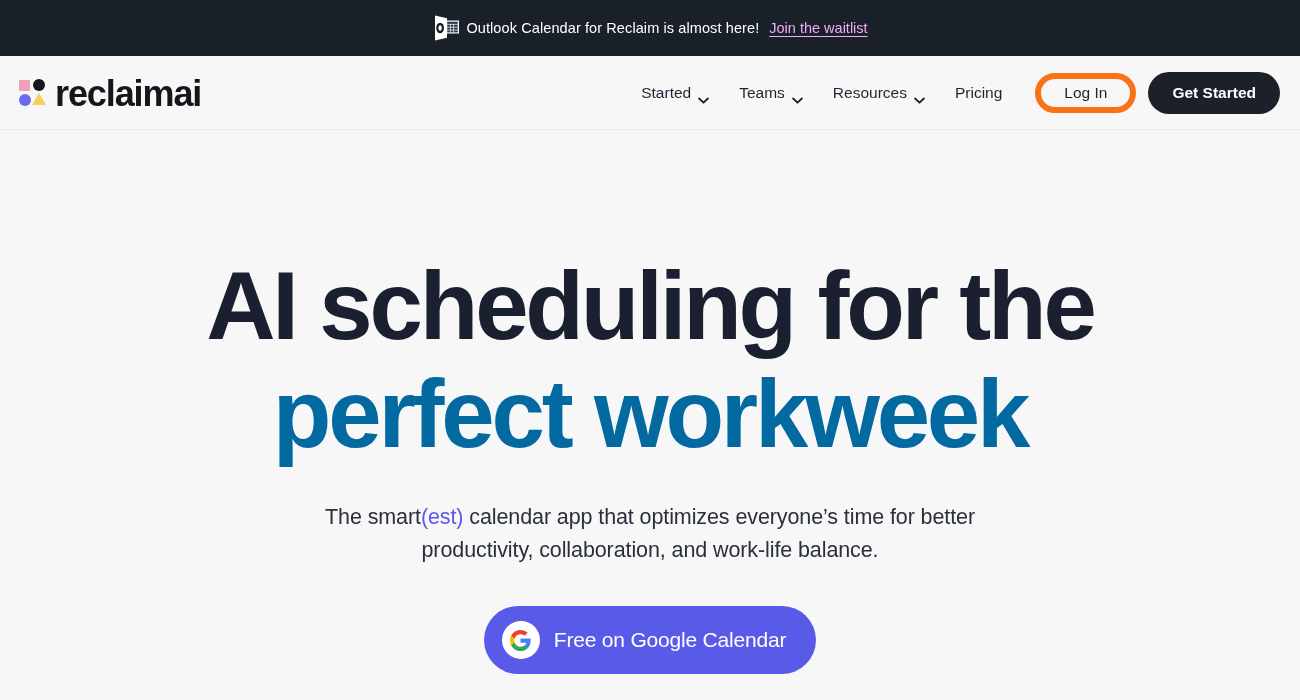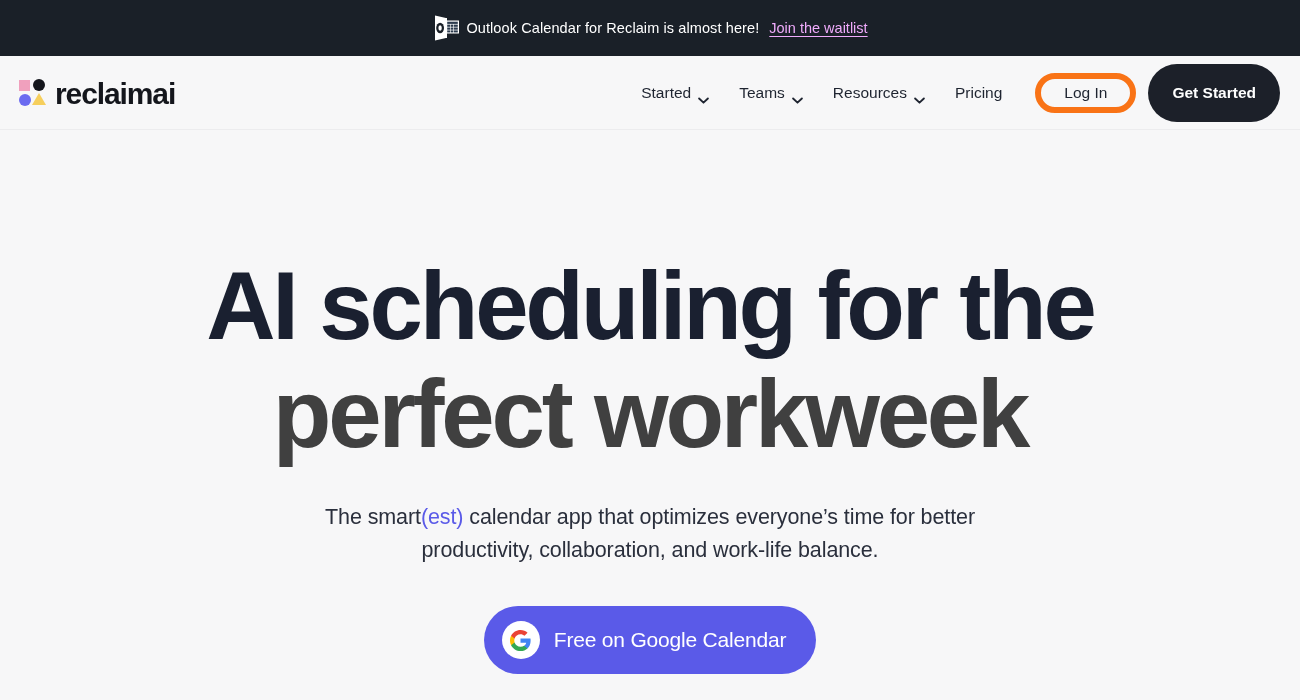--- a/index.html
+++ b/index.html
@@ -99,21 +99,21 @@
   .logo-tri {
     position: absolute;
     right: 2px; bottom: 3px;
     width: 0; height: 0;
     border-left: 7px solid transparent;
     border-right: 7px solid transparent;
     border-bottom: 12px solid #f6cf5d;
   }
 
   .logo-word {
-    font-size: 30px;
+    font-size: 36px;
     font-weight: 700;
     letter-spacing: -1.1px;
     color: #14161c;
     line-height: 1;
     position: relative;
     top: 1px;
   }
 
   .nav {
     margin-left: auto;
@@ -153,21 +153,21 @@
     font-size: 15.5px;
     color: #1e2430;
     cursor: pointer;
     display: inline-flex;
     align-items: center;
     justify-content: center;
   }
 
   .btn-started {
     margin-left: 12px;
-    height: 58px;
+    height: 42px;
     padding: 0 24px;
     border: none;
     border-radius: 40px;
     background: #1c2029;
     font-family: "Liberation Sans", sans-serif;
     font-size: 15.5px;
     font-weight: 600;
     color: #ffffff;
     cursor: pointer;
     display: inline-flex;
@@ -184,21 +184,21 @@
 
   .headline {
     font-size: 96px;
     font-weight: 700;
     line-height: 1.12;
     letter-spacing: -3.2px;
     color: #1a2030;
   }
 
   .headline .accent {
-    color: #404040;
+    color: #0369a1;
     display: block;
   }
 
   .subhead {
     margin: 34px auto 0;
     max-width: 710px;
     font-size: 21.5px;
     line-height: 1.52;
     color: #2a2f3c;
     letter-spacing: -0.1px;

